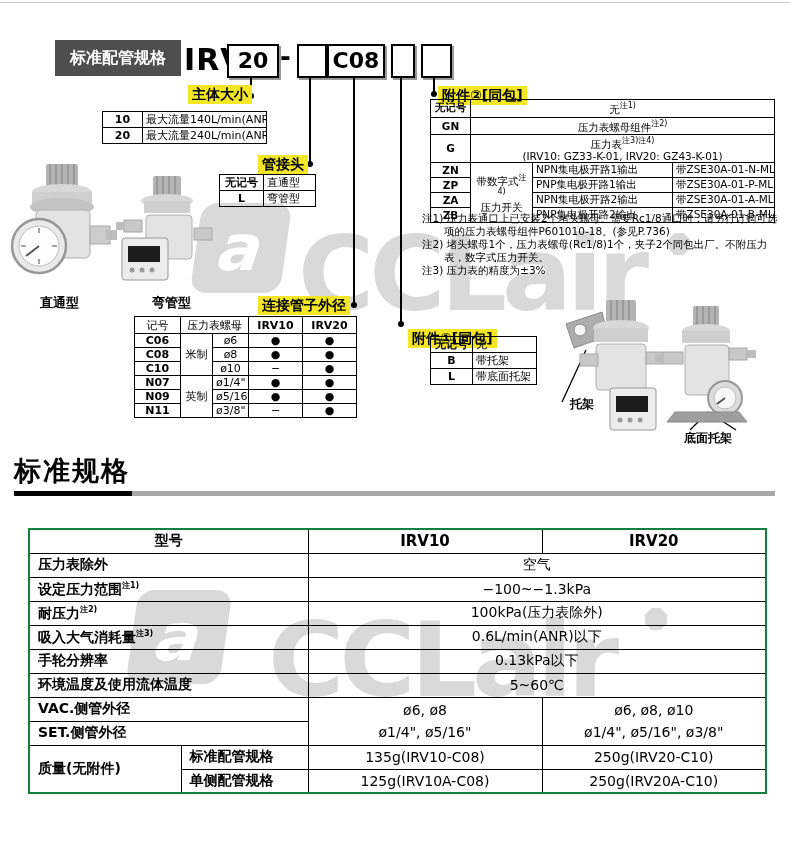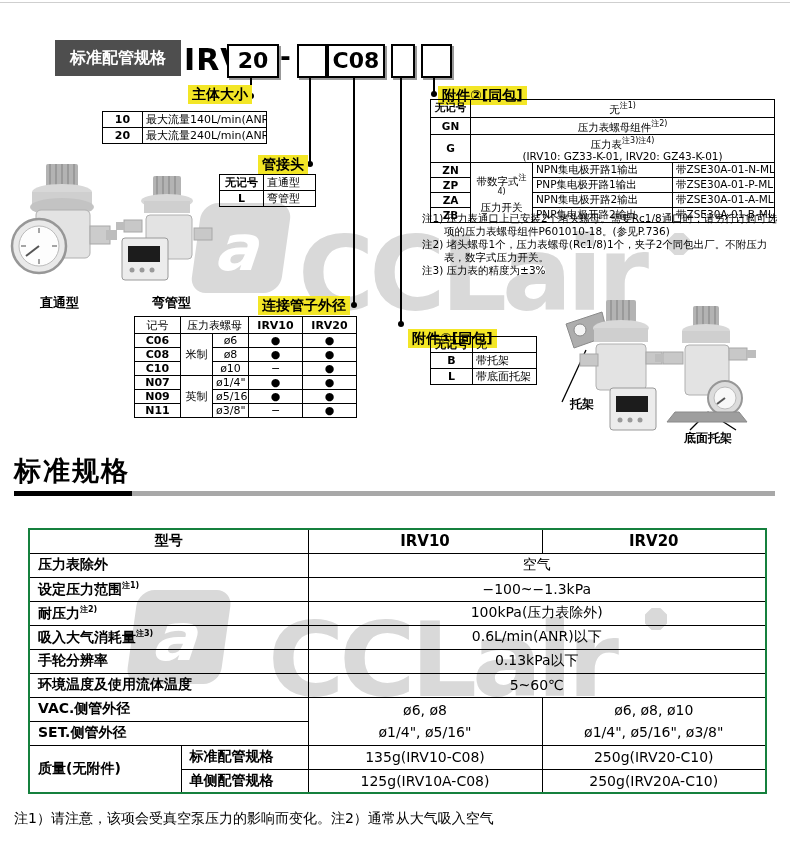--- a/index.html
+++ b/index.html
@@ -373,15 +373,14 @@
         <td class="cc">250g(IRV20-C10)</td>
       </tr>
       <tr style="height:24px">
         <td class="speclbl"><span>单侧配管规格</span></td>
         <td class="cc">125g(IRV10A-C08)</td>
         <td class="cc">250g(IRV20A-C10)</td>
       </tr>
     </tbody>
       </table>
 
-    <div class="abs" style="left:14px;top:810px;font-size:14px;"><span>注1）请注意，该项会受真空泵压力的影响而变化。注2）通常从大气吸入空气</span></div>
   </div>
 </div>
 
 </body></html>

